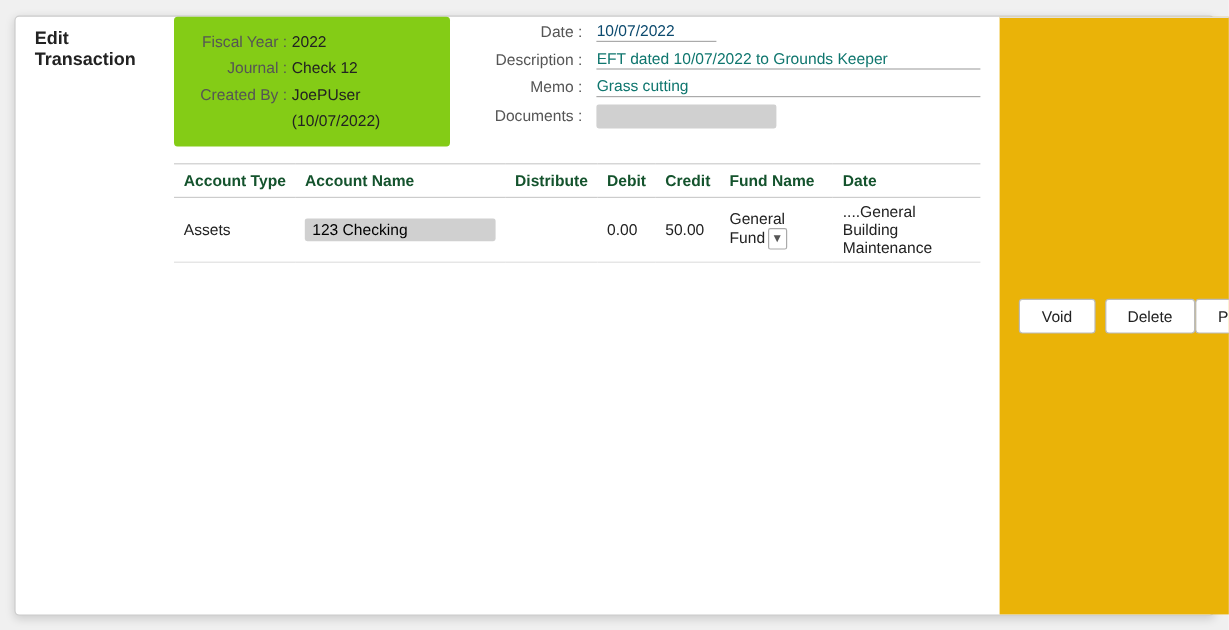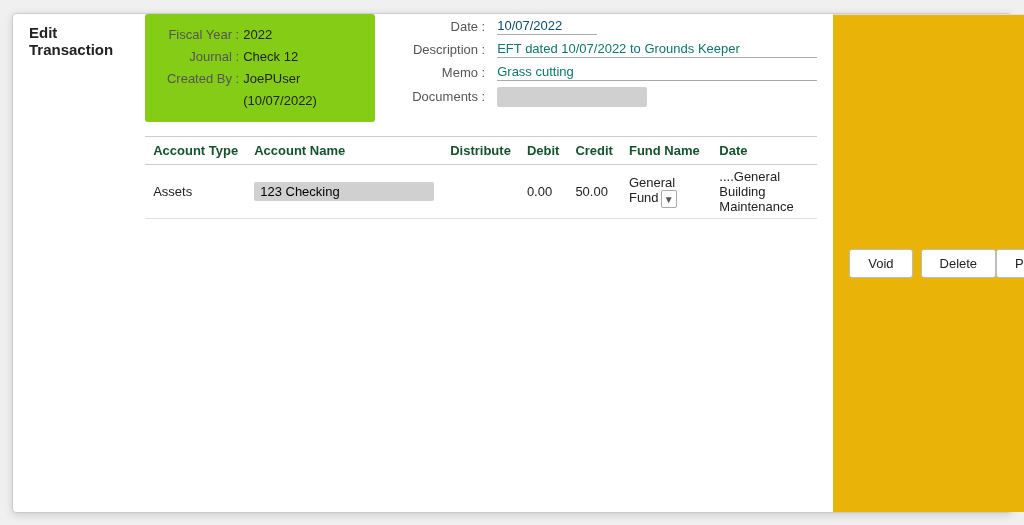--- a/index.html
+++ b/index.html
@@ -152,21 +152,21 @@
       cursor: pointer;
       vertical-align: middle;
       margin-left: 2px;
     }
     .account-name-input {
       background: #d0d0d0;
       border: none;
       border-radius: 2px;
       padding: 2px 6px;
       font-size: 13px;
-      width: 180px;
+      width: 159px;
     }
     
     .modal-footer {
       display: flex;
       justify-content: space-between;
       align-items: center;
       padding: 10px 16px;
       border-top: 1px solid #e0e0e0;
       background: #eab308;
     }

